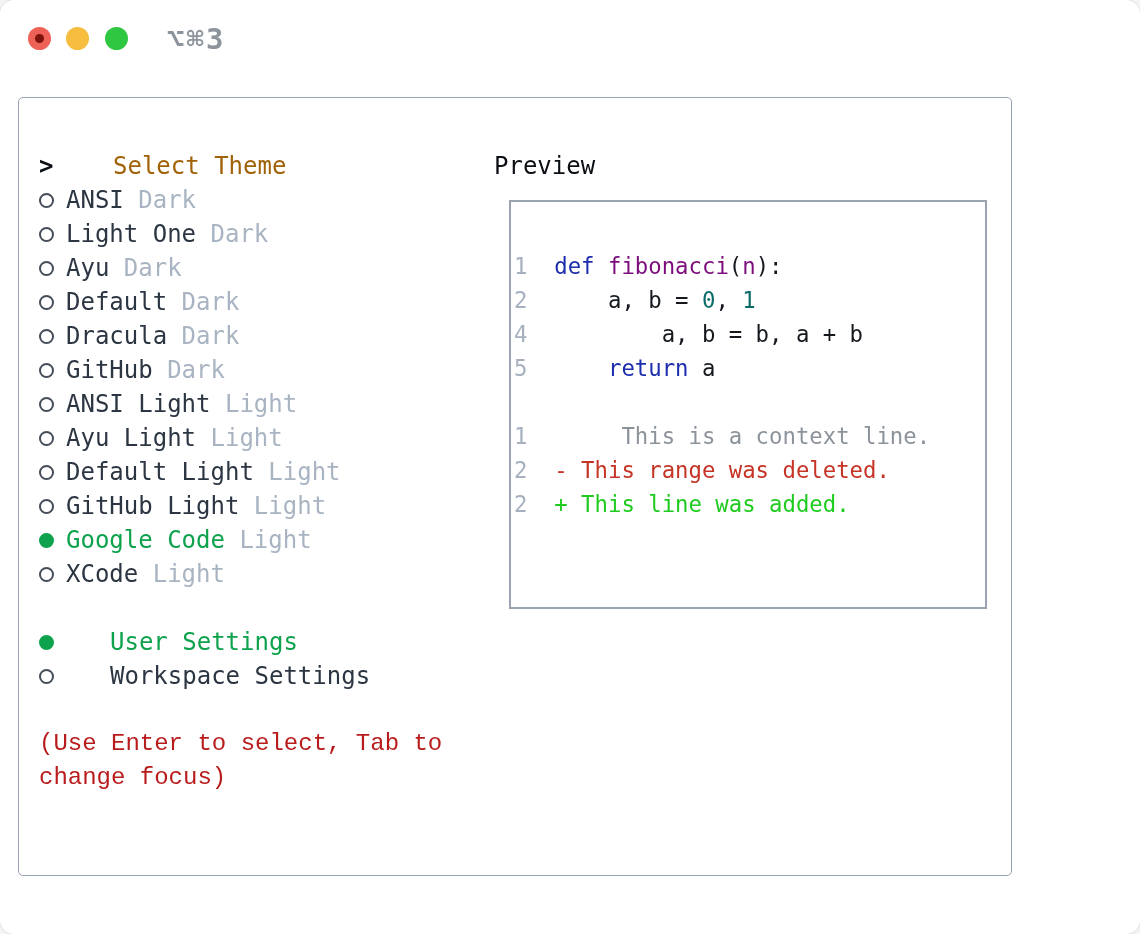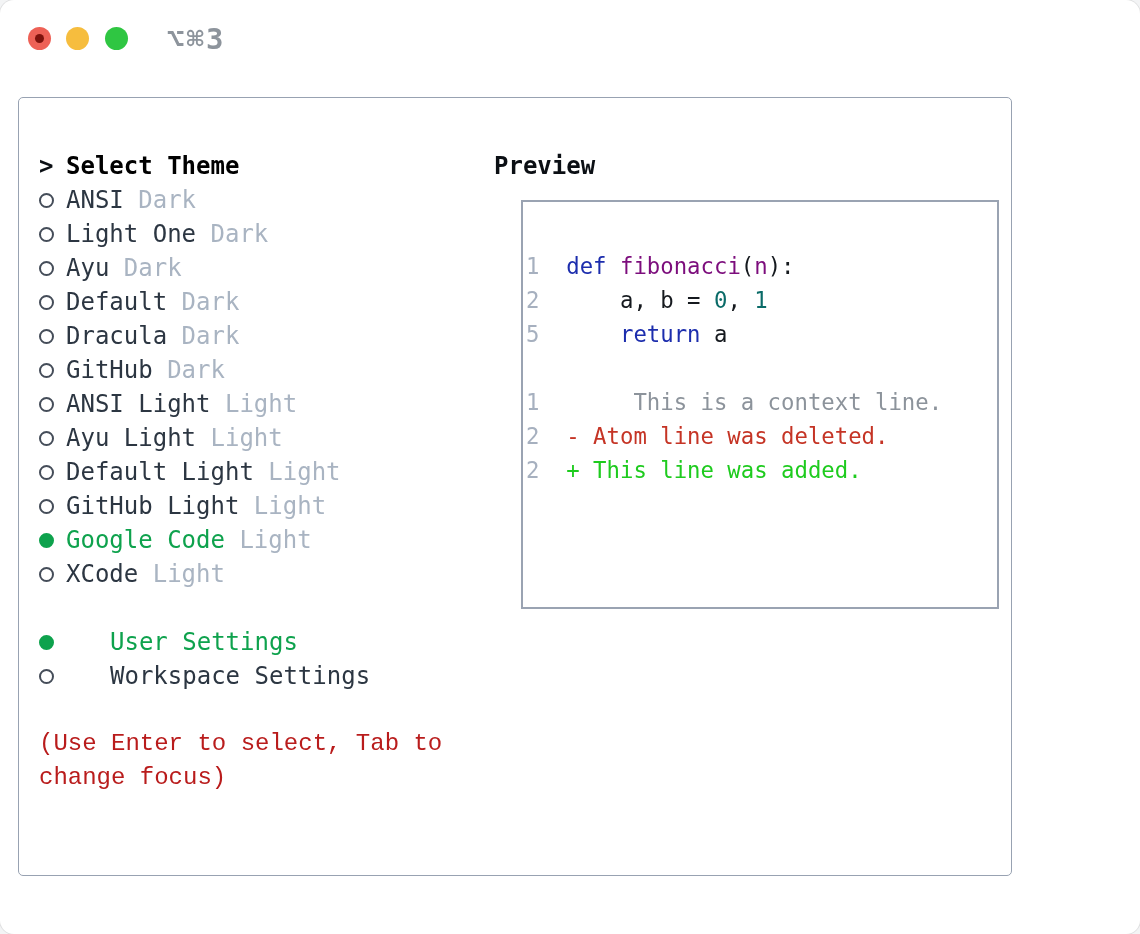--- a/index.html
+++ b/index.html
@@ -20,31 +20,31 @@
   
   .panel{position:absolute;left:18px;top:97px;width:992px;height:777px;
     border:1.5px solid #98a2b2;border-radius:5px;background:#fff;}
   
   .left-col{position:absolute;left:20px;top:51px;font-size:24px;line-height:34px;color:#2c3642;}
   .row{height:34px;display:flex;align-items:center;white-space:pre;}
   .marker{width:27px;display:inline-flex;align-items:center;flex:0 0 27px;}
   .prompt{color:#0b0f14;font-weight:700;}
   .radio{width:15px;height:15px;border:2px solid #454d59;border-radius:50%;box-sizing:border-box;}
   .radio.sel{background:#0ea24d;border-color:#0ea24d;}
-  .hdr{color:#000000;font-weight:700;}
+  .hdr{color:#a16207;font-weight:400;margin-left:47px;}
   .subhdr{color:#14181d;}
   .t-name{color:#2c3642;}
   .t-variant{color:#a9b4c2;}
   .opt-label{color:#2c3642;margin-left:44px;}
   .opt-label.sel, .t-name.sel{color:#0ea24d;}
   .help{color:#b91c1c;font-family:Liberation Mono, monospace;}
   
   .preview-label{position:absolute;left:475px;top:51px;height:34px;display:flex;align-items:center;
-    font-size:24px;font-weight:700;color:#0b0f14;}
-  .preview-box{position:absolute;left:490px;top:102px;width:474px;height:405px;border:2px solid #9aa3b2;background:#fff;overflow:hidden;margin-left:12px;}
+    font-size:24px;font-weight:400;color:#0b0f14;}
+  .preview-box{position:absolute;left:490px;top:102px;width:474px;height:405px;border:2px solid #9aa3b2;background:#fff;overflow:hidden;}
   .code{padding:47px 0 0 3px;font-size:22.3px;line-height:34px;}
   .code-row{height:34px;white-space:pre;}
   .num{display:inline-block;width:3ch;color:#a6b0bf;}
   .pl{color:#15191e;}
   .kw{color:#1c2dad;}
   .ty{color:#7c0d7c;}
   .lit{color:#0a6b68;}
   .ctx{color:#8c939b;}
   .del{color:#c53425;}
   .add{color:#1ecb1e;}
@@ -84,22 +84,23 @@
         <div class="row help">(Use Enter to select, Tab to</div>
         <div class="row help">change focus)</div>
       </div>
 
     <div class="preview-label">Preview</div>
 
     <div class="preview-box">
       <div class="code" id="code-area">
           <div class="code-row"><span class="num">1</span><span class="kw">def</span><span class="pl"> </span><span class="ty">fibonacci</span><span class="pl">(</span><span class="ty">n</span><span class="pl">):</span></div>
           <div class="code-row"><span class="num">2</span><span class="pl">    a, b = </span><span class="lit">0</span><span class="pl">, </span><span class="lit">1</span></div>
+          <div class="code-row"><span class="num">4</span><span class="pl">        a, b = b, a + b</span></div>
           <div class="code-row"><span class="num">5</span><span class="pl">    </span><span class="kw">return</span><span class="pl"> a</span></div>
           <div class="code-row"><span class="num"></span></div>
           <div class="code-row"><span class="num">1</span><span class="ctx">     This is a context line.</span></div>
-          <div class="code-row"><span class="num">2</span><span class="del">- Atom line was deleted.</span></div>
+          <div class="code-row"><span class="num">2</span><span class="del">- This range was deleted.</span></div>
           <div class="code-row"><span class="num">2</span><span class="add">+ This line was added.</span></div>
         </div>
     </div>
 
   </div>
 </div>
 
 </body></html>

